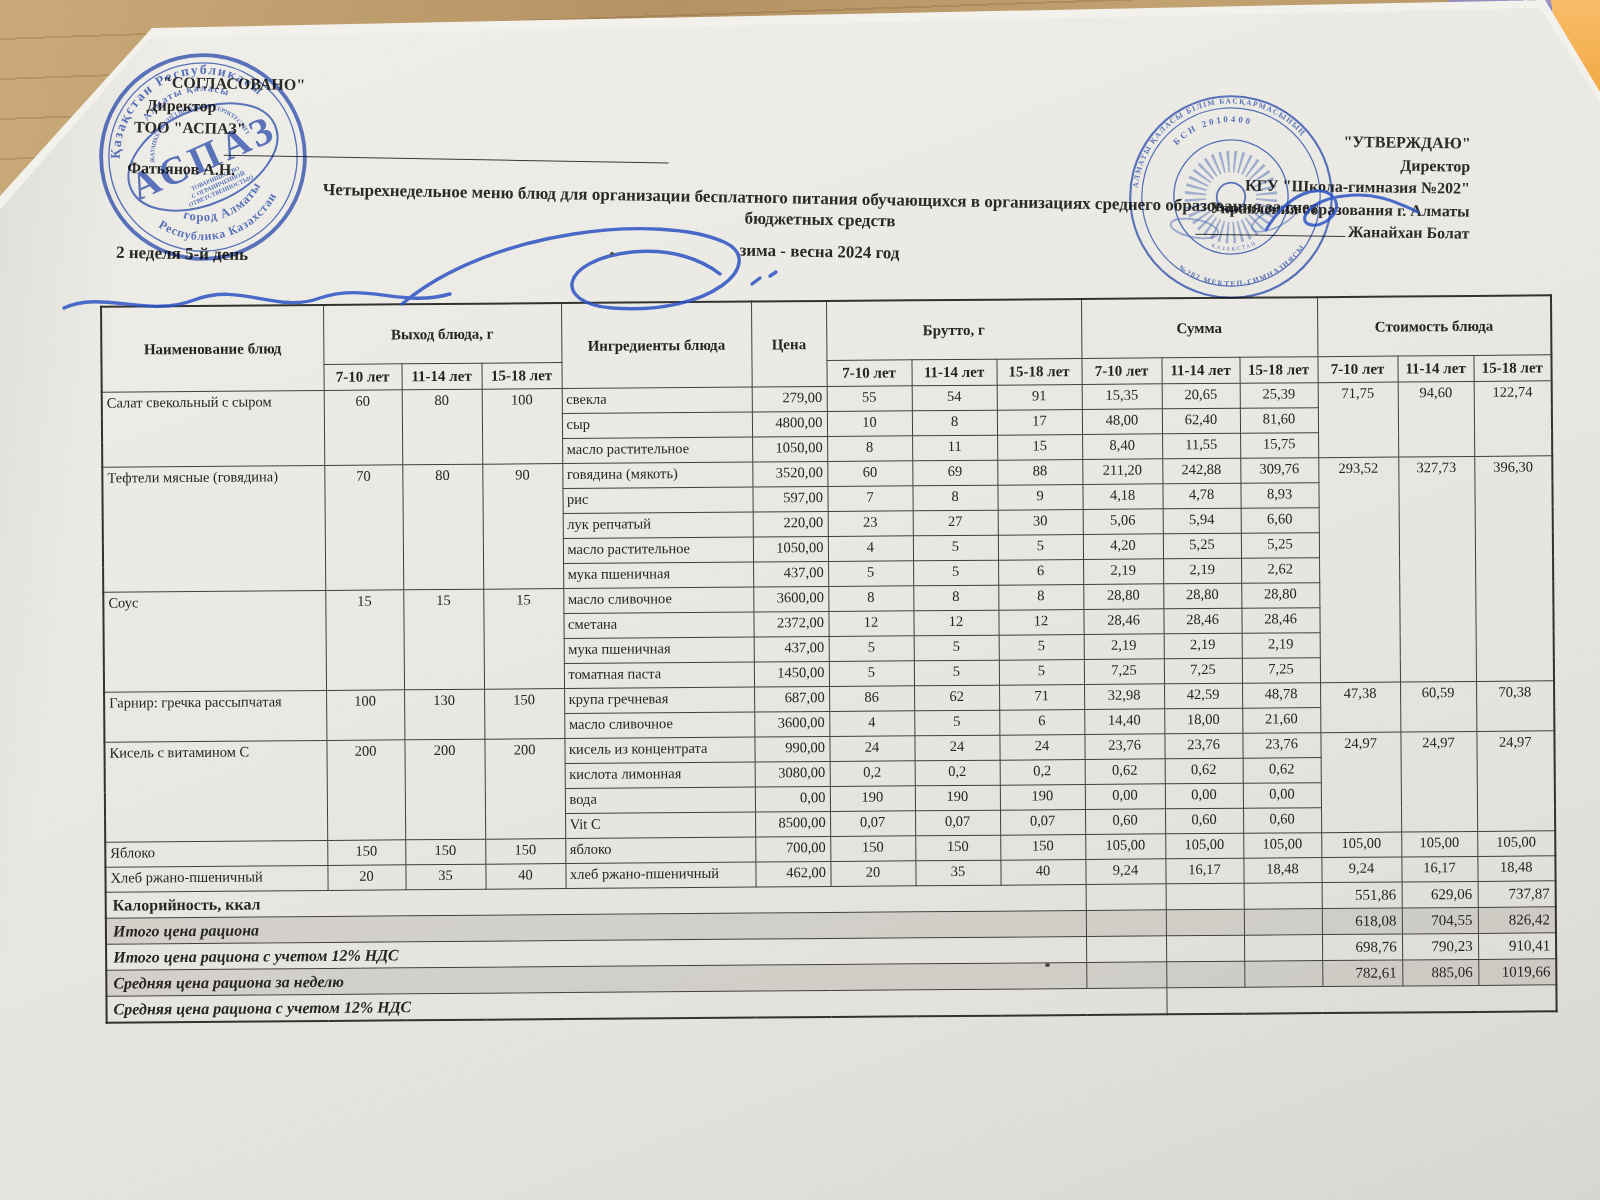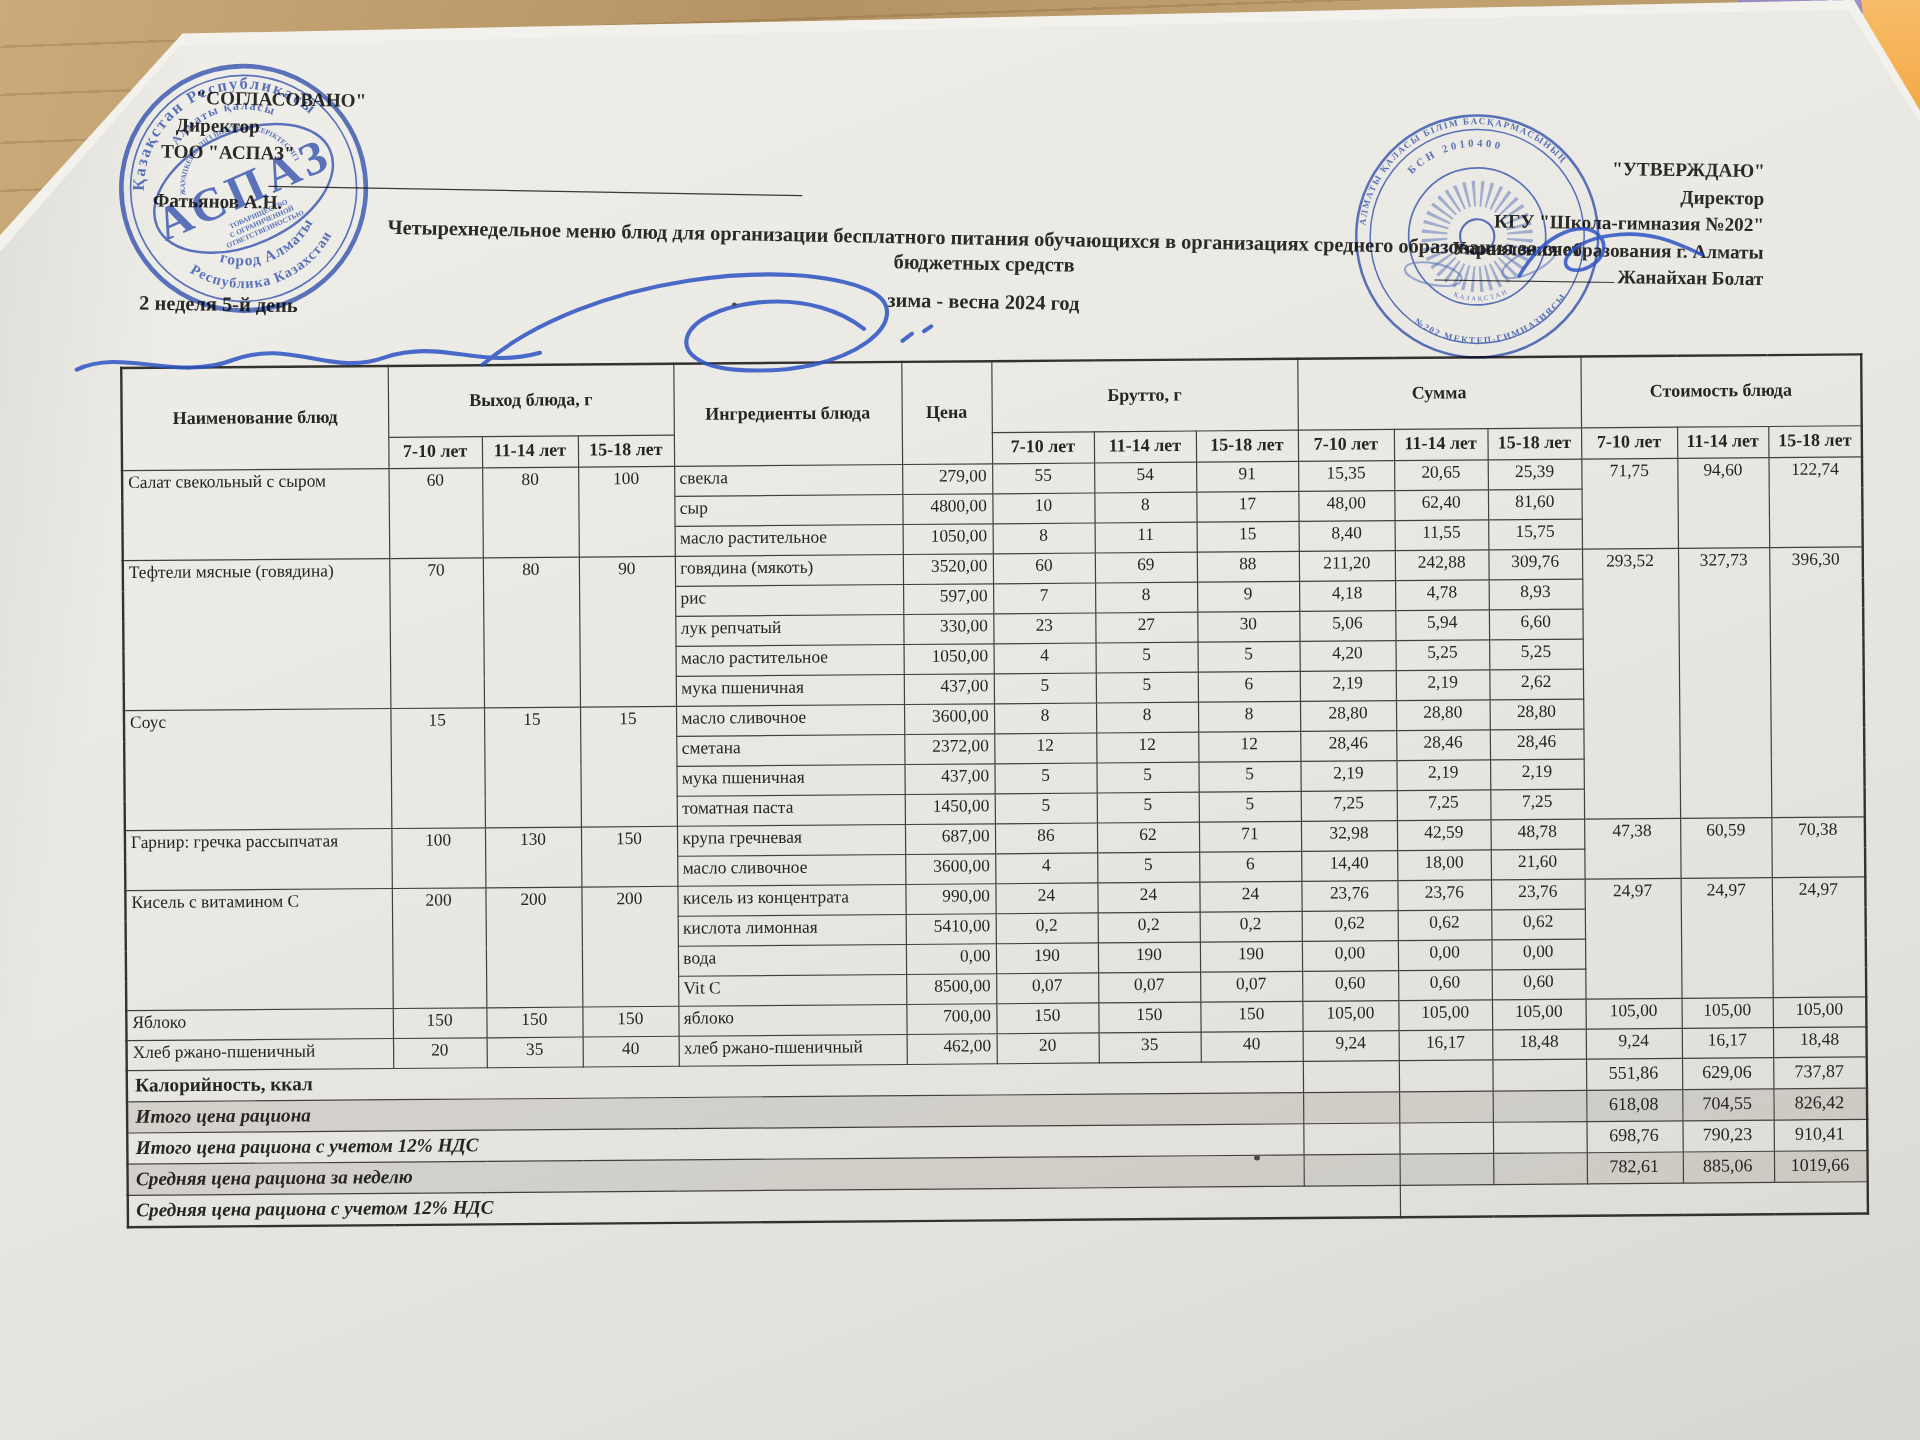--- a/index.html
+++ b/index.html
@@ -69,21 +69,21 @@
   table{border:2px solid #33322f;}
   thead th{font-size:15px;font-weight:bold;padding:1px 3px;}
   th.main{height:56px;vertical-align:middle;}
   th.sub{height:23px;}
   tbody td{height:22px;font-size:14.5px;line-height:19px;padding:1px 4px;text-align:center;vertical-align:top;}
   tbody td.l{text-align:left;}
   tbody td.r{text-align:right;}
   td.sum-label{text-align:left;font-size:16px;padding-left:6px;height:23px;vertical-align:middle;}
   .s-bold{font-weight:bold;}
   .s-bi{font-weight:bold;font-style:italic;}
-  td.sumval{text-align:center;font-size:15px;padding-right:5px;vertical-align:middle;}
+  td.sumval{text-align:right;font-size:15px;padding-right:5px;vertical-align:middle;}
   tr.shade td{background:rgba(140,136,128,.22);}
   td.noborder{border:none;border-top:1px solid #41403d;}
 </style>
 </head>
 <body>
 
 <div class="abs pen"></div>
 <div class="abs sticky"></div>
 
 <div class="abs under-paper"></div>
@@ -276,21 +276,21 @@
             <td class="r">597,00</td>
             <td>7</td>
             <td>8</td>
             <td>9</td>
             <td>4,18</td>
             <td>4,78</td>
             <td>8,93</td>
           </tr>
           <tr>
             <td class="l">лук репчатый</td>
-            <td class="r">330,00</td>
+            <td class="r">220,00</td>
             <td>23</td>
             <td>27</td>
             <td>30</td>
             <td>5,06</td>
             <td>5,94</td>
             <td>6,60</td>
           </tr>
           <tr>
             <td class="l">масло растительное</td>
             <td class="r">1050,00</td>
@@ -394,21 +394,21 @@
             <td>24</td>
             <td>23,76</td>
             <td>23,76</td>
             <td>23,76</td>
             <td rowspan="4">24,97</td>
             <td rowspan="4">24,97</td>
             <td rowspan="4">24,97</td>
           </tr>
           <tr>
             <td class="l">кислота лимонная</td>
-            <td class="r">5410,00</td>
+            <td class="r">3080,00</td>
             <td>0,2</td>
             <td>0,2</td>
             <td>0,2</td>
             <td>0,62</td>
             <td>0,62</td>
             <td>0,62</td>
           </tr>
           <tr>
             <td class="l">вода</td>
             <td class="r">0,00</td>

